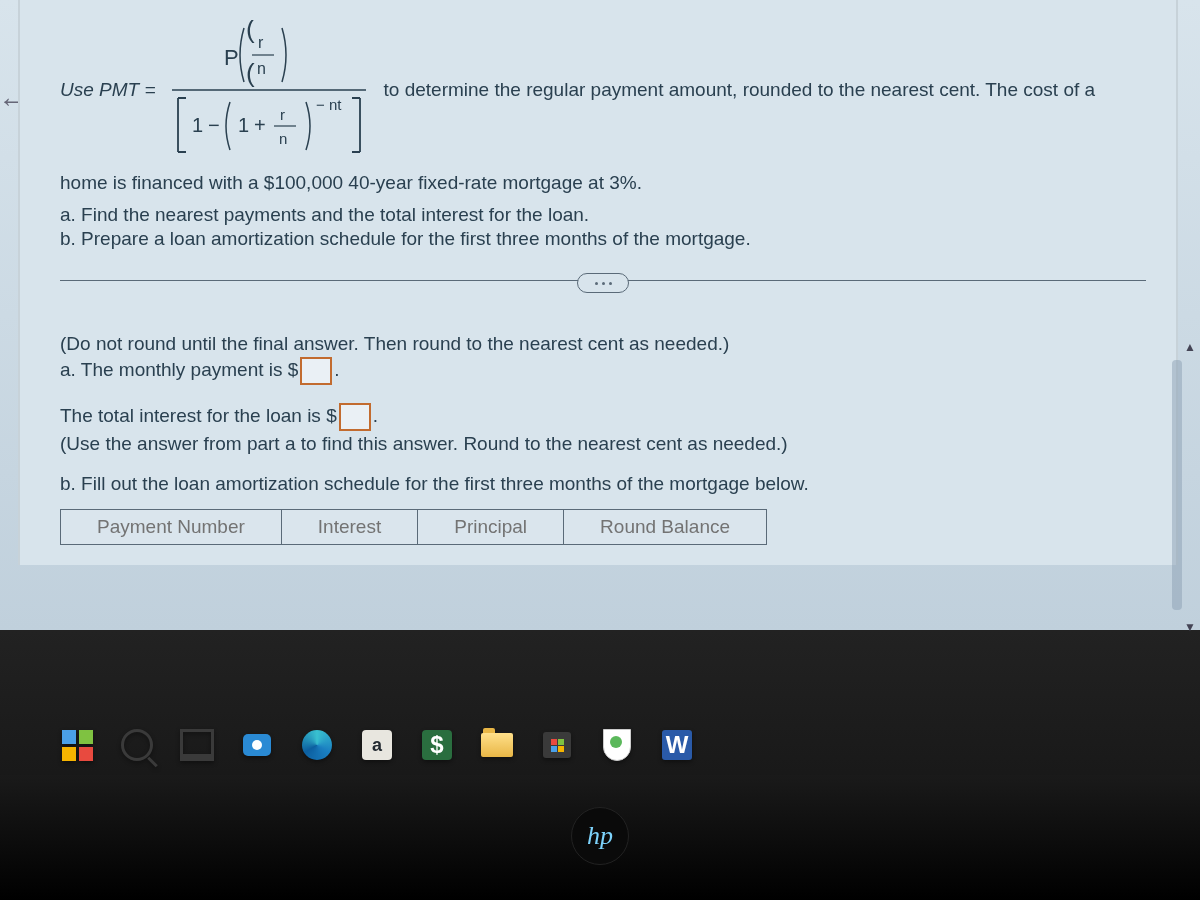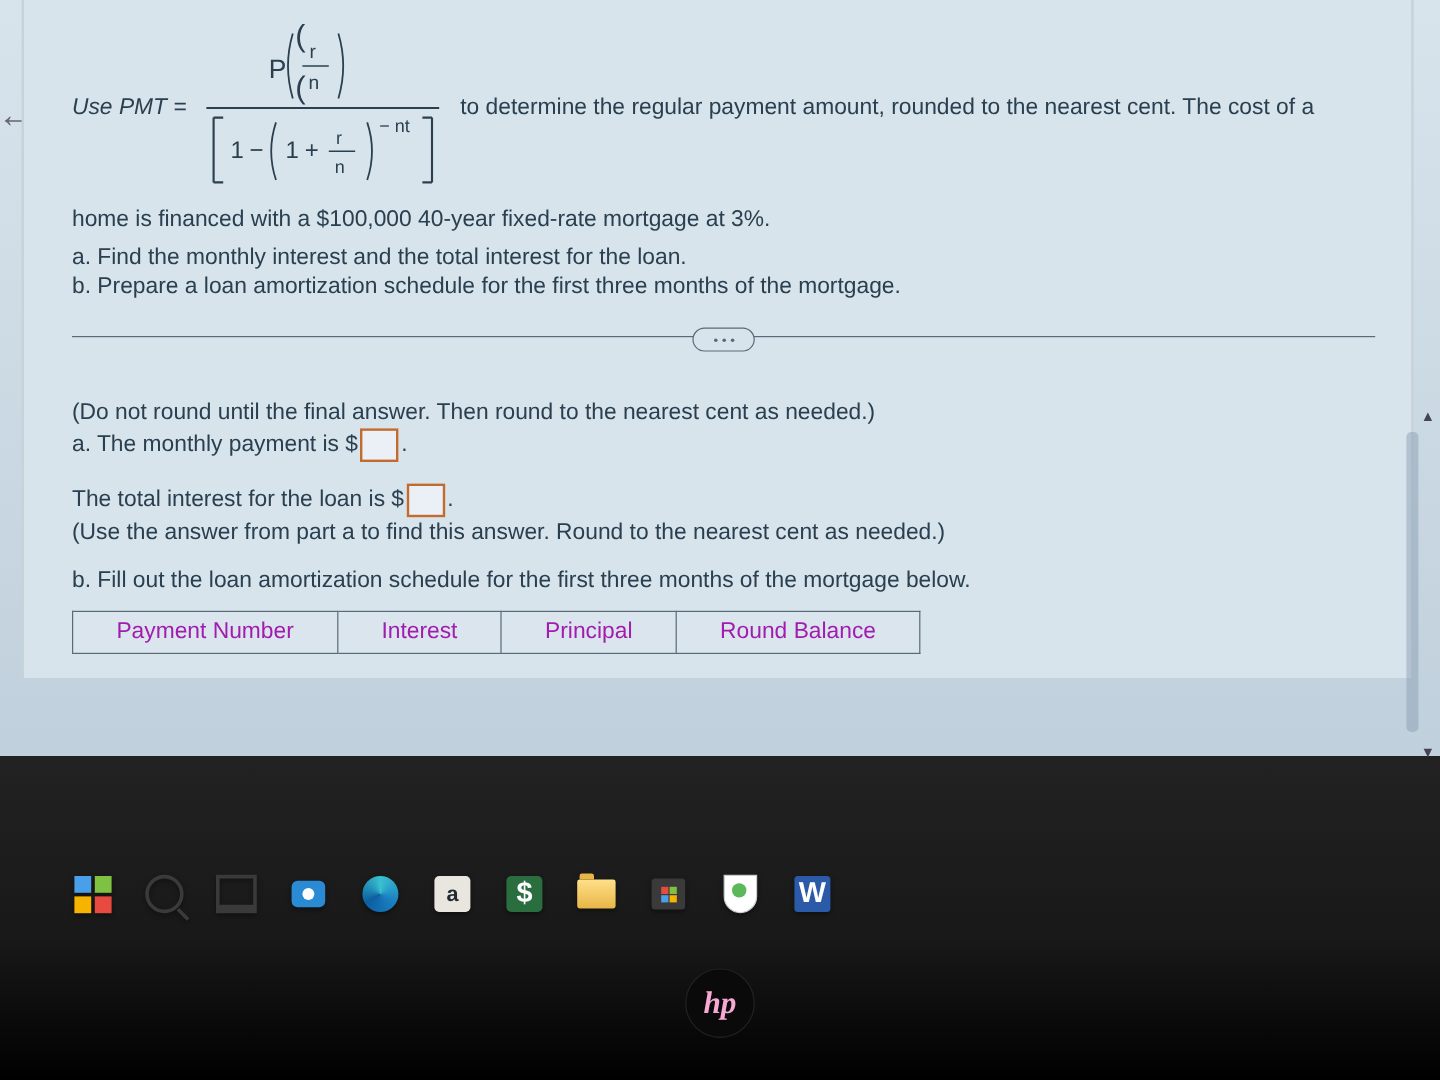--- a/index.html
+++ b/index.html
@@ -96,21 +96,21 @@
   }
   .table {
     margin-top: 14px;
     border-collapse: collapse;
   }
   .table td, .table th {
     border: 1.5px solid #5a6a78;
     padding: 6px 36px;
     text-align: center;
     font-weight: normal;
-    color:#a21caf;
+    color:#737373;
     background: rgba(255,255,255,0.05);
   }
   .scroll-up, .scroll-down {
     position:absolute;
     right: 2px;
     width: 14px;
     height: 14px;
     color:#445;
     font-size:12px;
   }
@@ -207,23 +207,22 @@
     background: linear-gradient(#1a1a1a,#000);
   }
   .hp-logo {
     position:absolute;
     bottom:35px;
     left:50%;
     transform:translateX(-50%);
     width:56px;height:56px;border-radius:50%;
     background:#0a0a0a;
     display:flex;align-items:center;justify-content:center;
-    color:#f9a8d4;font-style:italic;font-size:26px;font-family:Georgia,serif;
+    color:#7dd3fc;font-style:italic;font-size:26px;font-family:Georgia,serif;
     border:1px solid #222;
-    font-weight:bold;
   }
 </style>
 </head>
 <body>
 
 <div class="viewport">
 
   <div class="left-arrow">←</div>
 
   <div class="content-area">
@@ -256,21 +255,21 @@
         <line x1="110" y1="106" x2="132" y2="106" stroke="#2a4050" stroke-width="1.2"></line>
         <text x="116" y="100" font-size="15" fill="#2a4050">r</text>
         <text x="115" y="124" font-size="15" fill="#2a4050">n</text>
         <text x="152" y="90" font-size="15" fill="#2a4050">− nt</text>
       </svg>
 
       <span class="after-formula">to determine the regular payment amount, rounded to the nearest cent. The cost of a</span>
     </div>
 
     <div class="prob-text">home is financed with a $100,000 40-year fixed-rate mortgage at 3%.</div>
-    <div class="prob-text" style="margin-top:10px">a. Find the monthly interest and the total interest for the loan.</div>
+    <div class="prob-text" style="margin-top:10px">a. Find the nearest payments and the total interest for the loan.</div>
     <div class="prob-text">b. Prepare a loan amortization schedule for the first three months of the mortgage.</div>
 
     <hr class="hr-divider">
     <div class="dots-pill">
         <span></span>
         <span></span>
         <span></span>
       </div>
 
     <div class="prob-text hint">(Do not round until the final answer. Then round to the nearest cent as needed.)</div>

